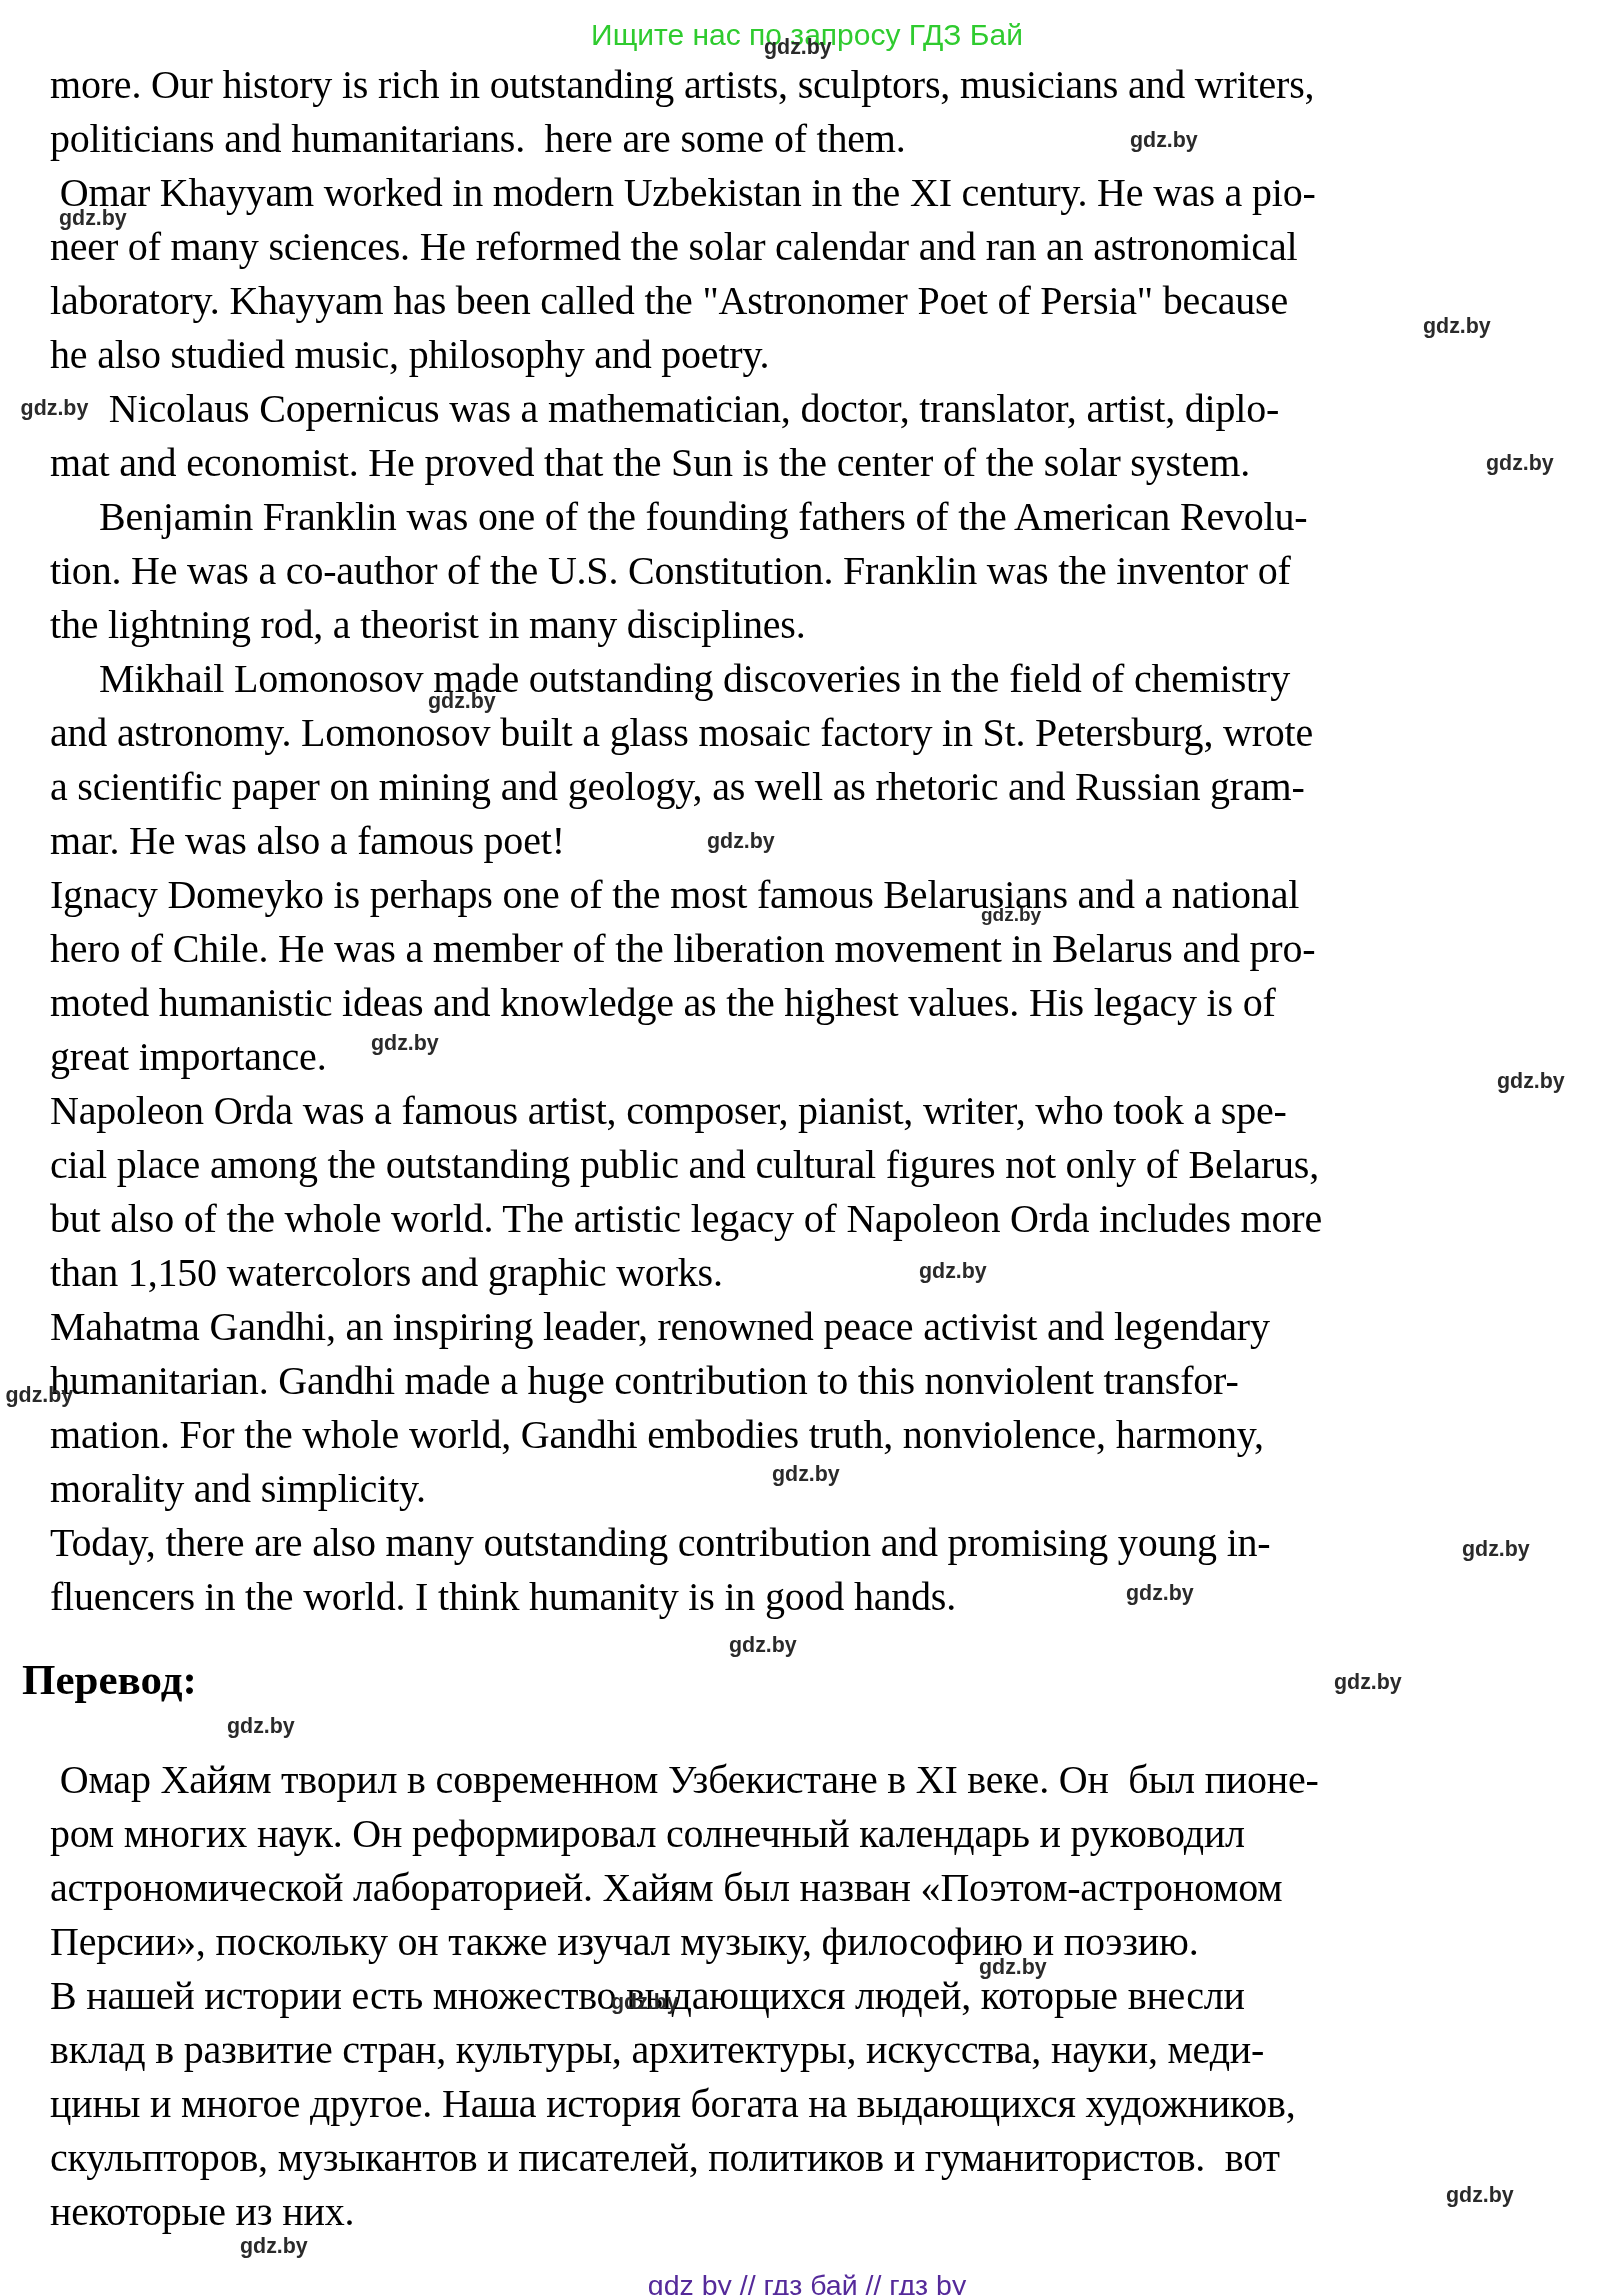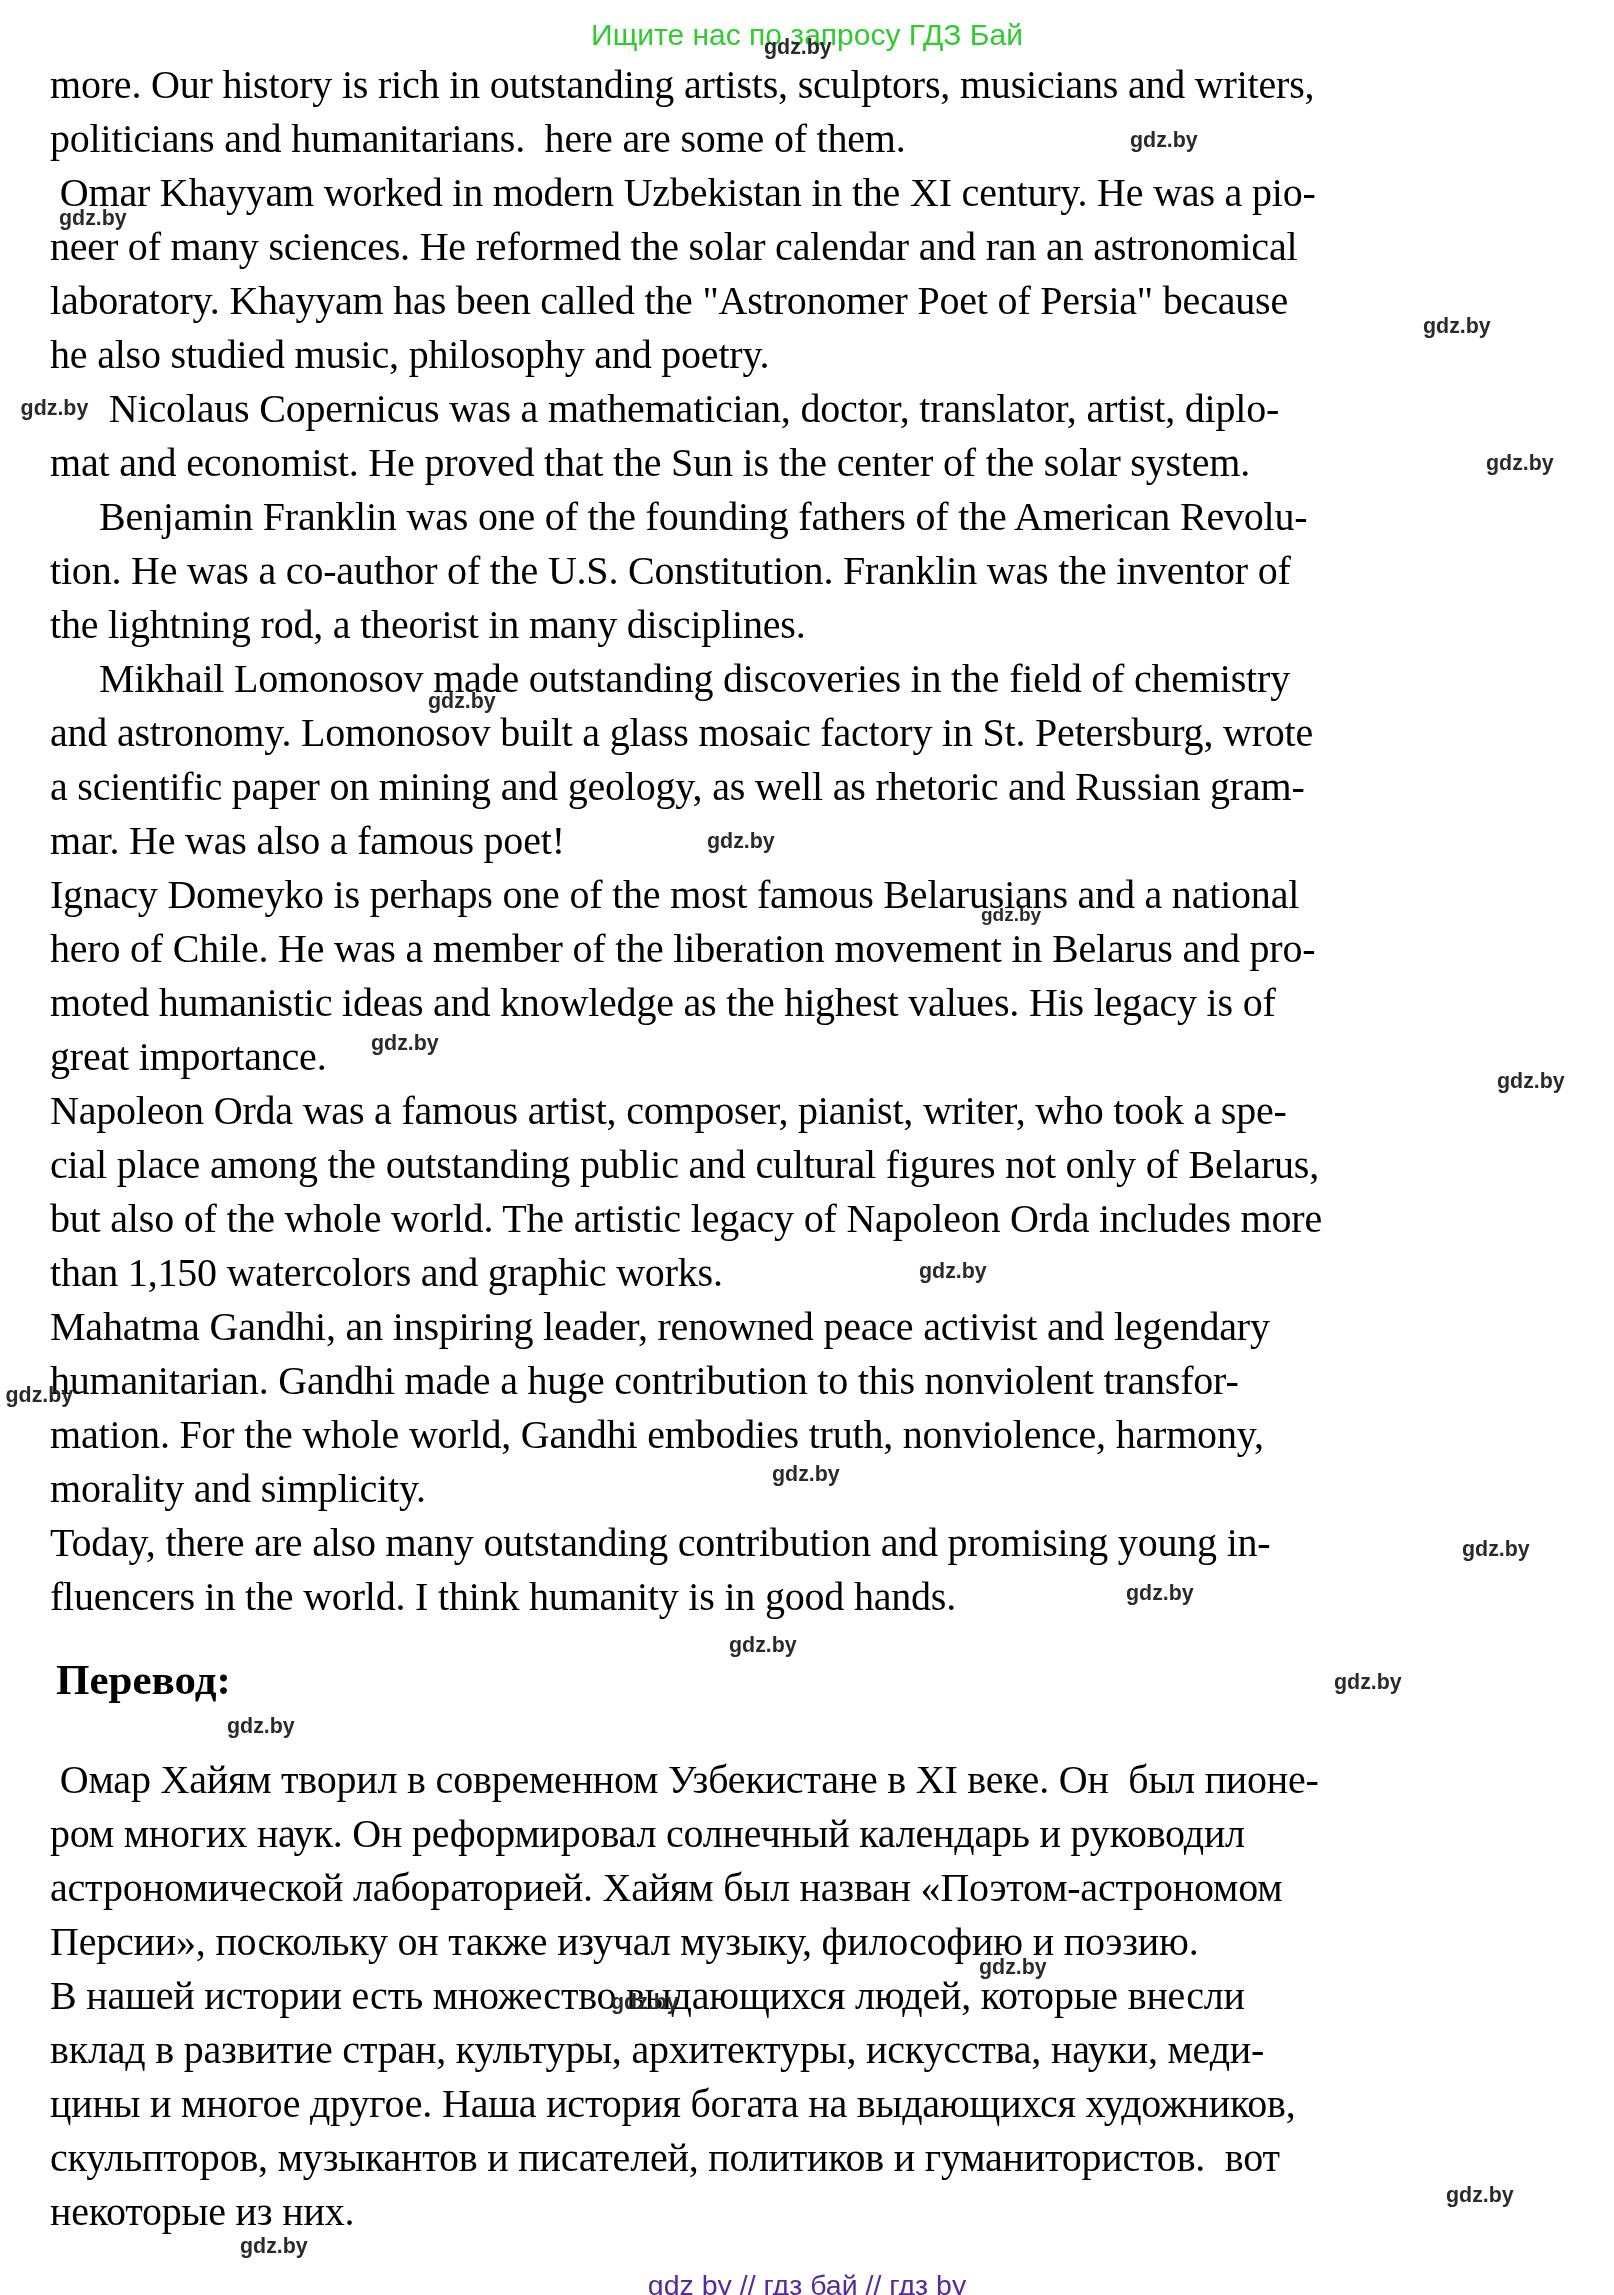--- a/index.html
+++ b/index.html
@@ -25,21 +25,21 @@
   .english-block { margin-top: 6px; }
   .russian-block { margin-top: 46px; }
   .para {
     white-space: pre;          
     font-size: 40px;
     line-height: 54px;
     letter-spacing: -0.2px;
   }
   .translation-heading {
     margin-top: 28.5px;
-    padding-left: 56px;
+    padding-left: 22px;
     font-weight: bold;
     font-size: 43px;
     line-height: 54px;
   }
   .wm {
     position: absolute;
     font-family: "Liberation Sans", "DejaVu Sans", sans-serif;
     font-size: 21.4px;
     line-height: 24px;
     color: #2a2a2a;

